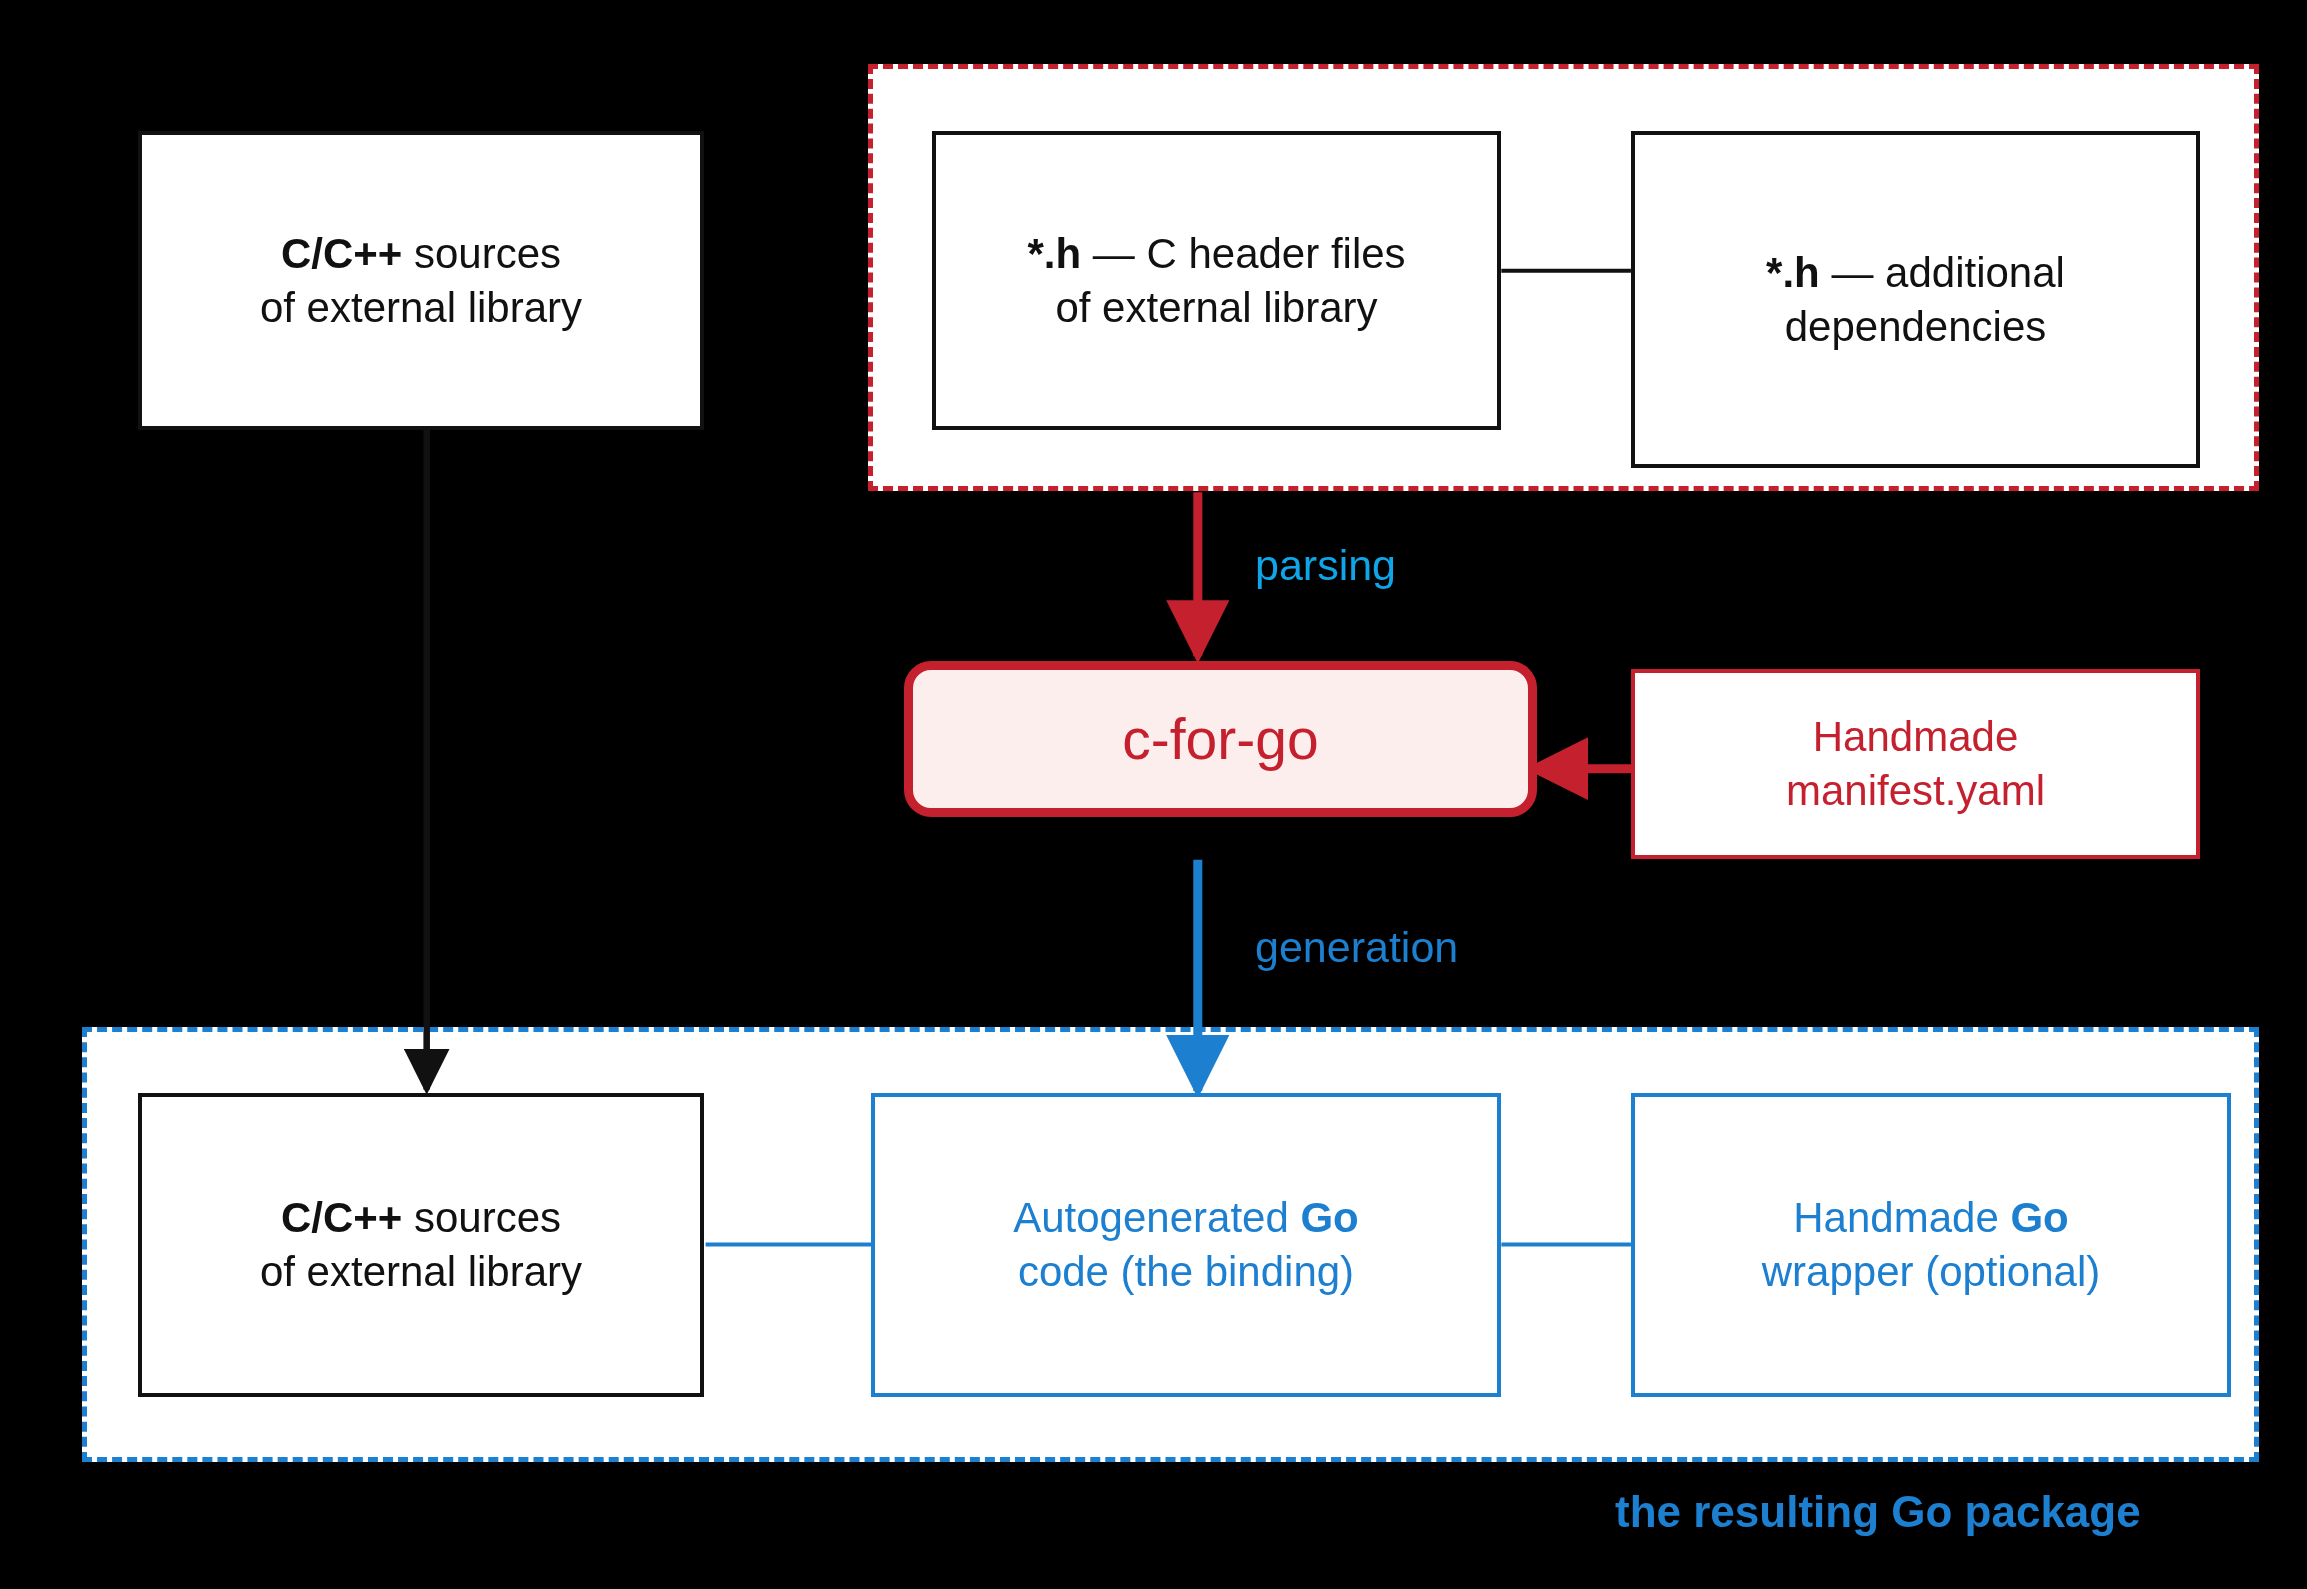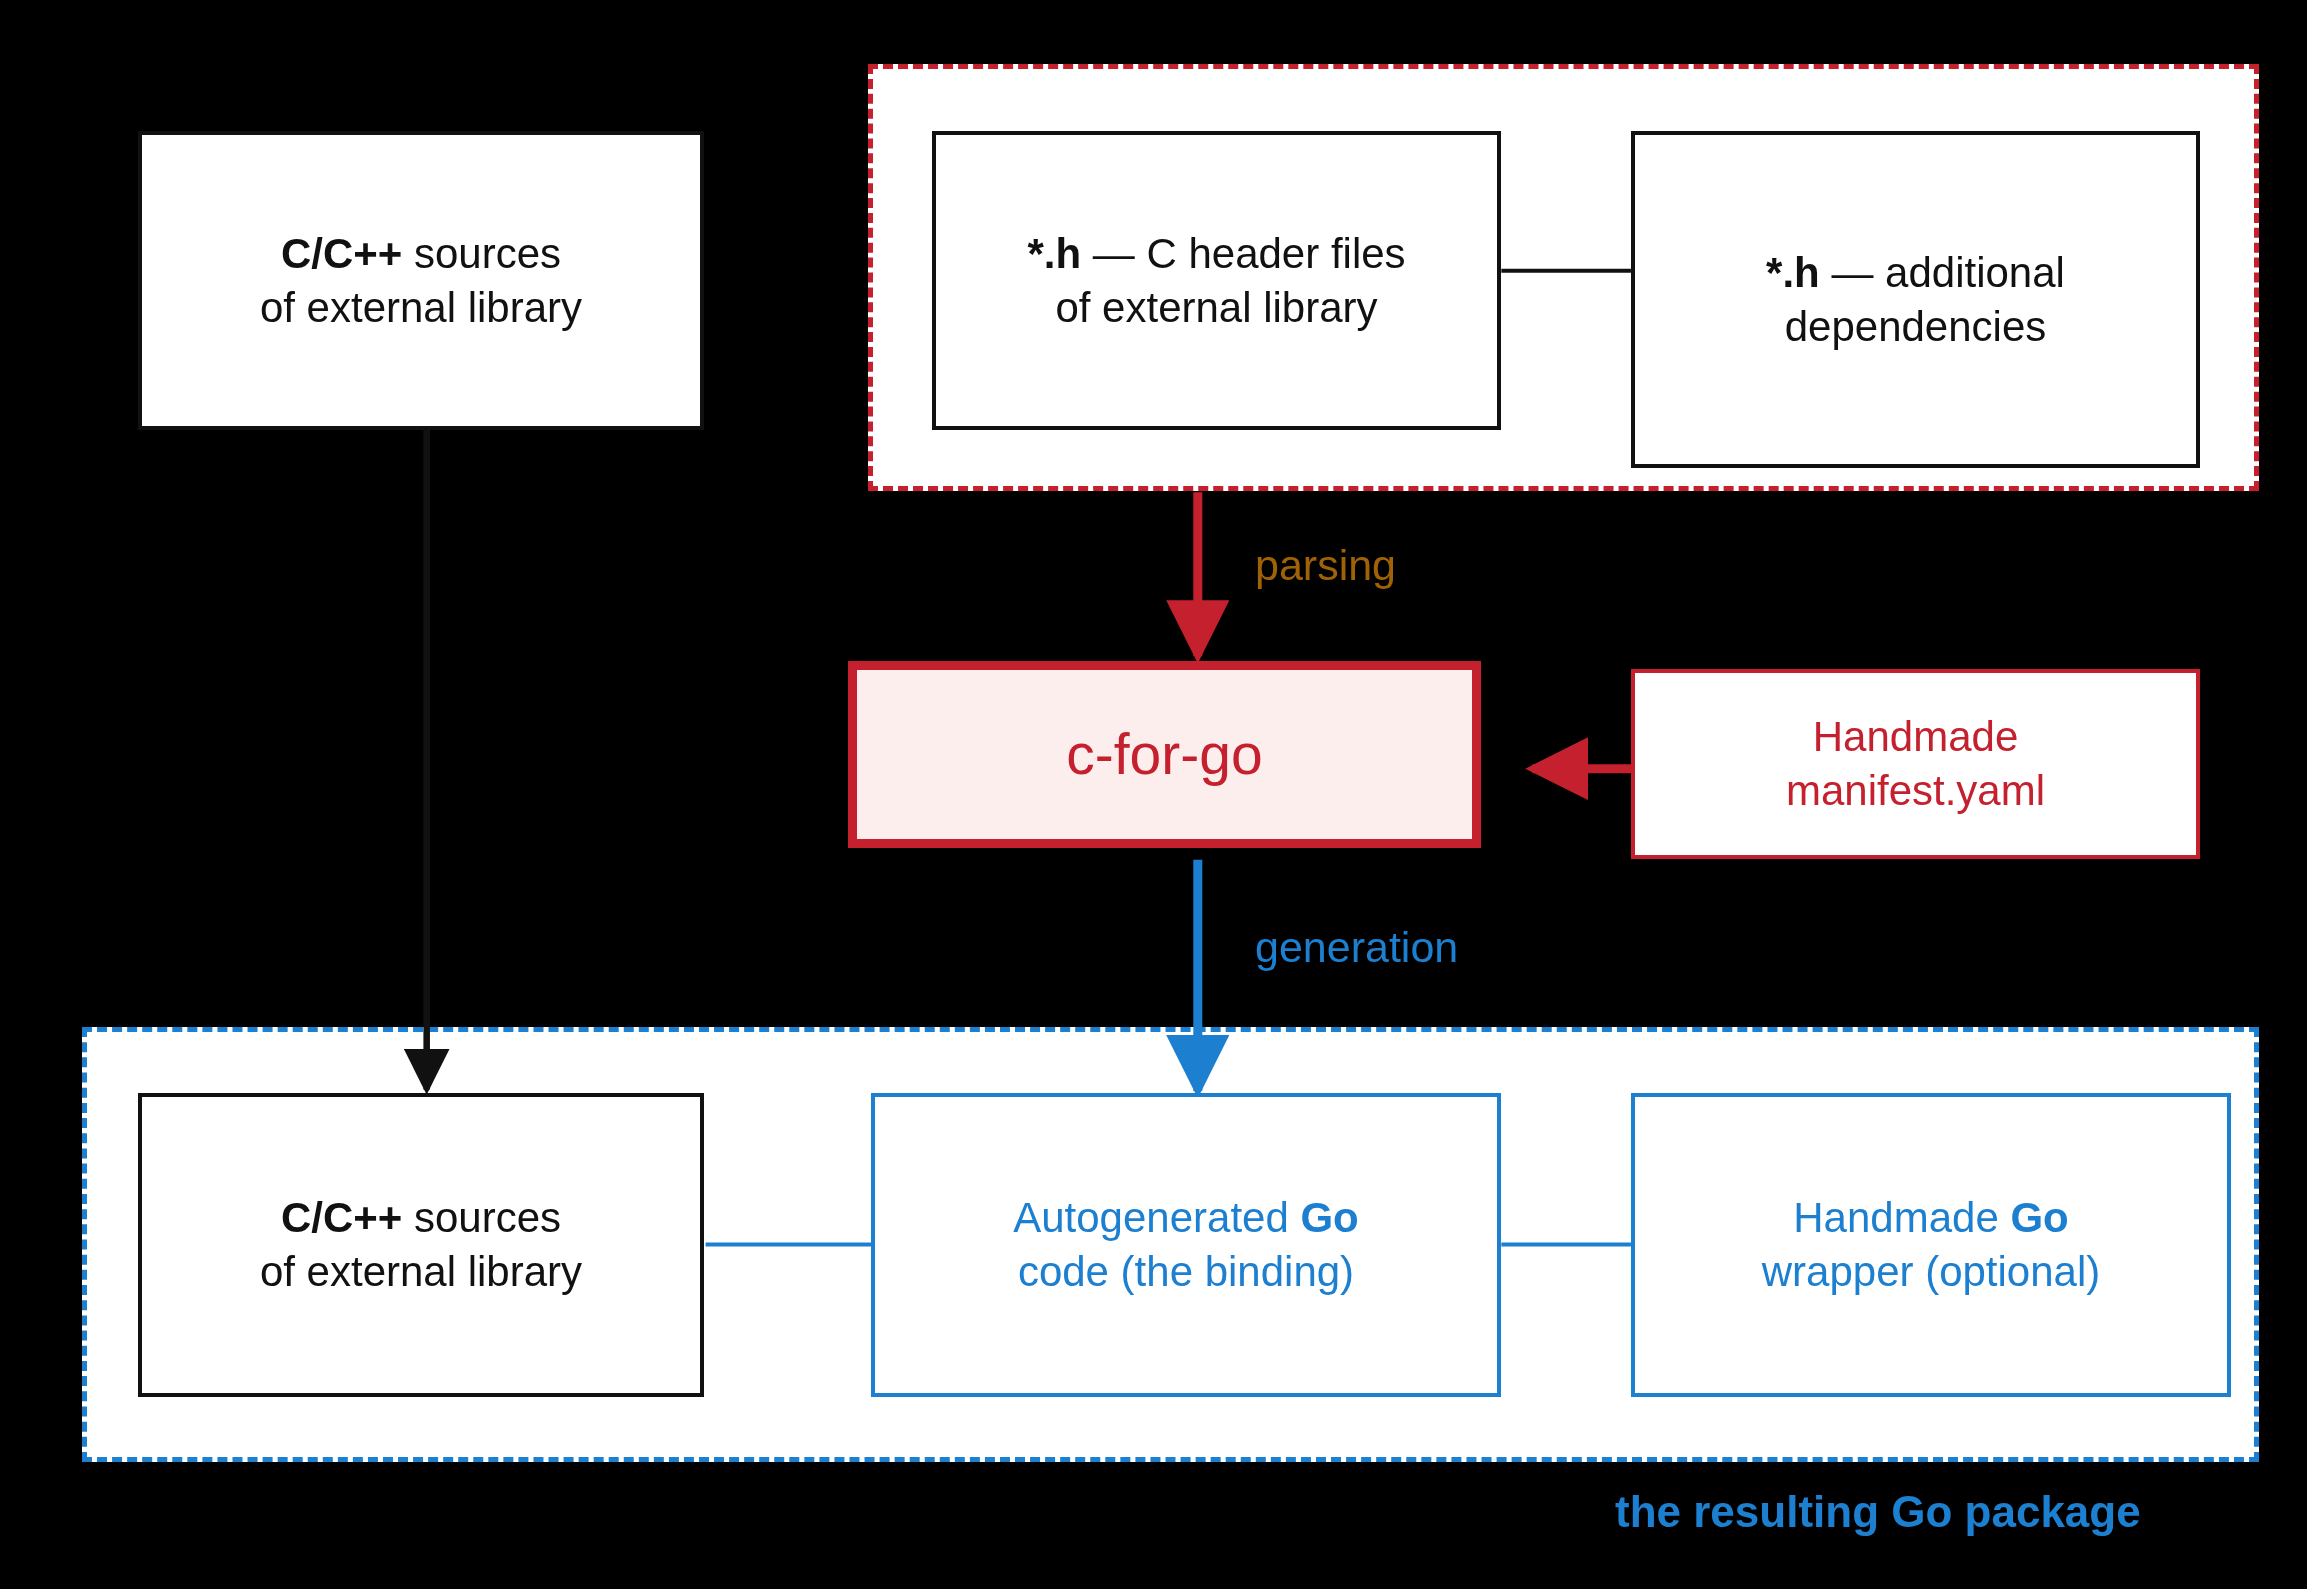--- a/index.html
+++ b/index.html
@@ -88,21 +88,21 @@
   .group-red  { border: 5.7px dashed #c5202e; }
   .group-blue { border: 5.7px dashed #1c7fd0; }
 
   
   .edge-label {
     position: absolute;
     font-size: 43px;
     font-weight: 400;
     white-space: nowrap;
   }
-  .edge-label.red  { color: #a16207; text-align: center; }
+  .edge-label.red  { color: #0ea5e9; text-align: center; }
   .edge-label.blue { color: #1c7fd0; }
 
   .caption {
     position: absolute;
     font-size: 44px;
     font-weight: 700;
     color: #1c7fd0;
     white-space: nowrap;
   }
 </style>
@@ -162,21 +162,21 @@
     </span>
   </div>
 
   <div class="box box-plain" style="left:1631px; top:131px; width:569px; height:337px;">
     <span class="txt">
       <b>*.h</b><span> — additional</span><br>
       <span>dependencies</span>
     </span>
   </div>
 
-  <div class="box box-cforgo" style="left:848px; top:661px; width:633px; height:187px;">
+  <div class="box box-cforgo" style="left:904px; top:661px; width:633px; height:156px;border-radius:27px;">
     <span class="txt">c-for-go</span>
   </div>
 
   <div class="box box-manifest" style="left:1631px; top:669px; width:569px; height:190px;">
     <span class="txt">
       <span>Handmade</span><br>
       <span>manifest.yaml</span>
     </span>
   </div>
 

